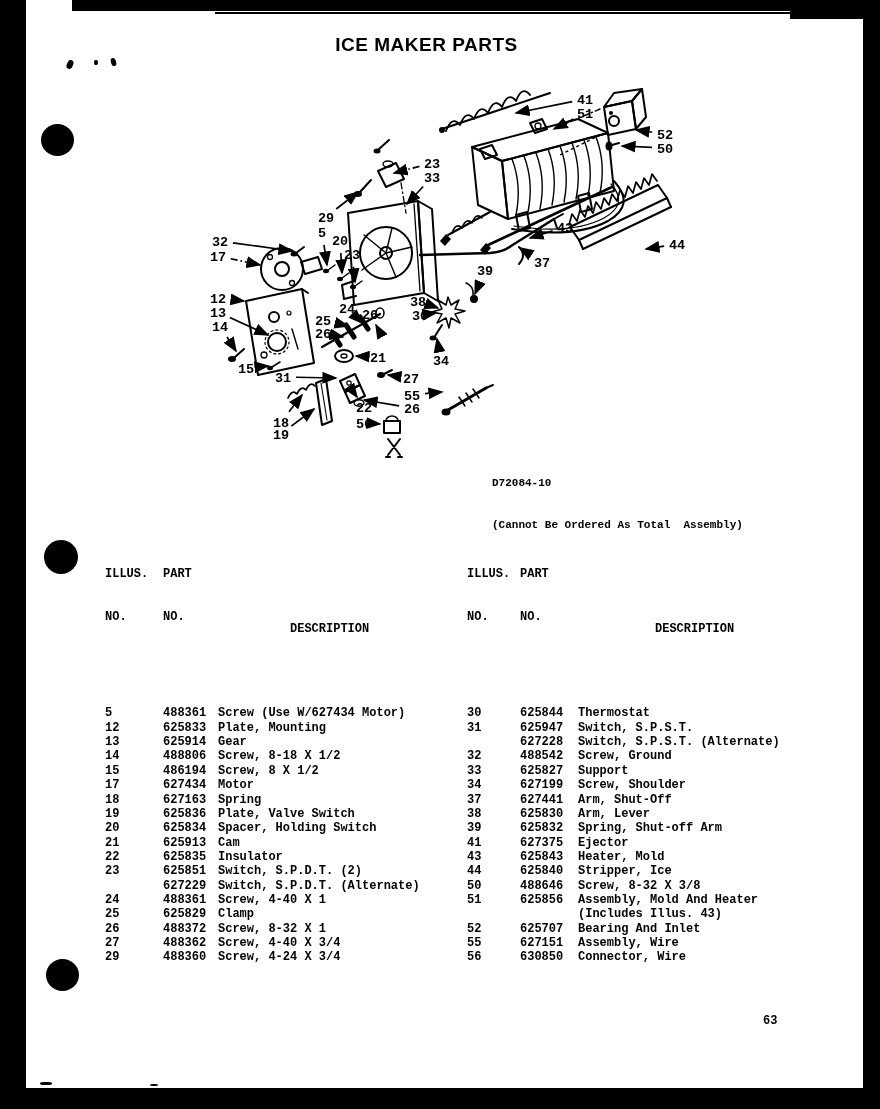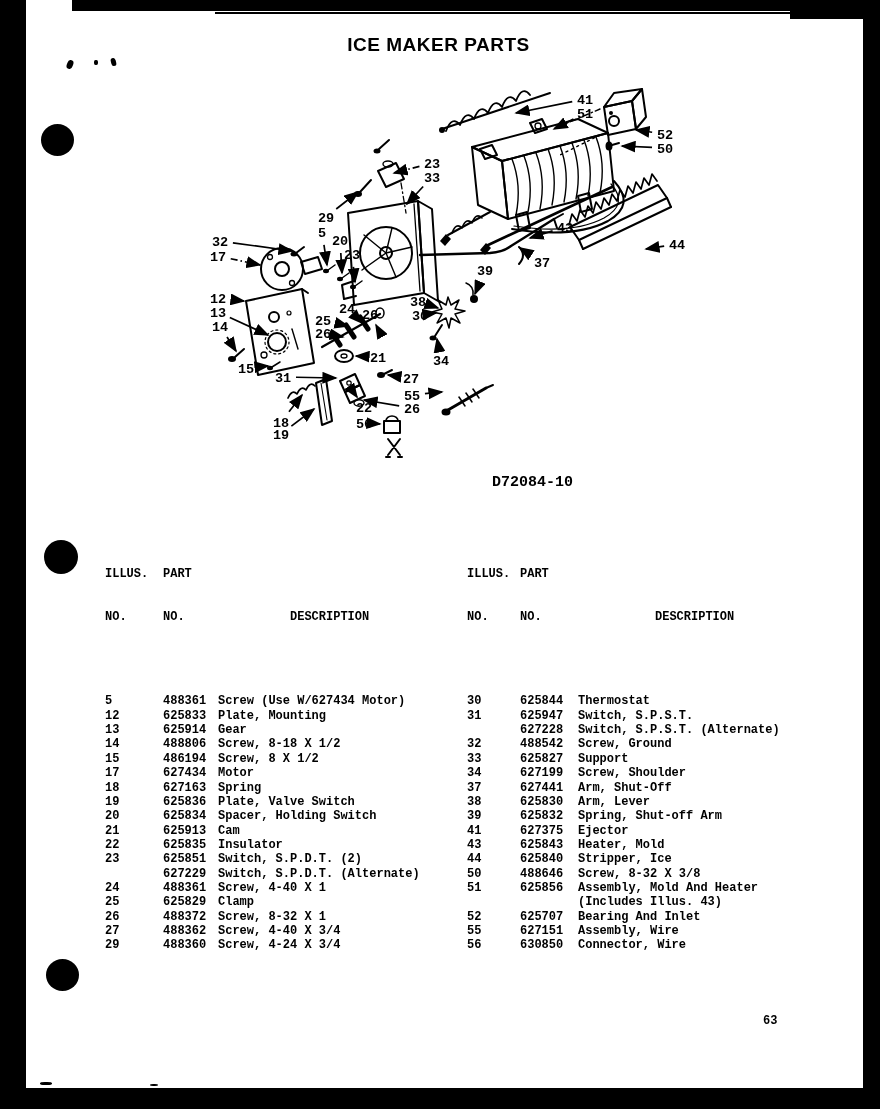--- a/index.html
+++ b/index.html
@@ -6,44 +6,44 @@
   body {
     width:880px; height:1109px; position:relative;
     background:#ffffff; overflow:hidden;
     font-family:"Liberation Mono", monospace; color:#000;
   }
   .band { position:absolute; background:#000; }
   .hole { position:absolute; background:#000; border-radius:50%; }
   .speck { position:absolute; background:#000; border-radius:40%; }
 
   .title {
-    position:absolute; left:176px; top:34px; width:525px; text-align:center;
+    position:absolute; left:164px; top:34px; width:525px; text-align:center;
     font-family:"Liberation Sans", sans-serif; font-weight:bold;
     font-size:19px; letter-spacing:0.5px;
   }
   .caption {
     position:absolute; left:492px; top:447px;
-    font-size:15px; font-weight:bold; line-height:14.3px; white-space:pre;
+    font-size:11px; font-weight:bold; line-height:14.3px; white-space:pre;
   }
   .pageno {
     position:absolute; left:763px; top:1014px;
     font-size:12px; font-weight:bold;
   }
 
   .ptable {
     position:absolute; top:538px; width:352px;
     font-size:12px; font-weight:bold; line-height:14.34px; white-space:pre;
   }
   .left-t  { left:105px; }
   .right-t { left:467px; }
   .prow { display:grid; }
   .left-t  .prow { grid-template-columns:58px 55px 1fr; }
   .right-t .prow { grid-template-columns:53px 58px 1fr; }
   .gap { height:13px; }
-  .dhdr { display:inline-block; }
+  .dhdr { display:inline-block;margin-top:12px; }
   .left-t  .dhdr { margin-left:72px; }
   .right-t .dhdr { margin-left:77px; }
 
   #diagram { position:absolute; left:180px; top:85px; }
   #diagram .art { stroke:#000; fill:none; stroke-width:2; stroke-linejoin:round; stroke-linecap:round; }
   #callout-layer text {
     font-family:"Liberation Mono", monospace; font-weight:bold; font-size:13.5px; fill:#000;
   }
   #callout-layer line { stroke:#000; stroke-width:1.7; }
 </style>
@@ -293,20 +293,21 @@
       <text x="101" y="341.5" text-anchor="middle">18</text>
       <line x1="111.36219792600214" y1="341.149850056059" x2="134" y2="324" marker-end="url(#arrh)"></line>
       <text x="101" y="353.5" text-anchor="middle">19</text>
       <line x1="258.5675425974301" y1="262.22959863650783" x2="257" y2="254" marker-end="url(#arrh)"></line>
       <text x="261" y="279.5" text-anchor="middle">34</text>
     </g>
 </svg>
 
 <div class="caption">
   <div>D72084-10</div>
+  <div>(Cannot Be Ordered As Total  Assembly)</div>
 </div>
 
 <div class="ptable left-t">
   <div class="prow">
     <span>ILLUS.</span>
     <span>PART</span>
     <span></span>
   </div>
   <div class="prow">
     <span>NO.</span>

